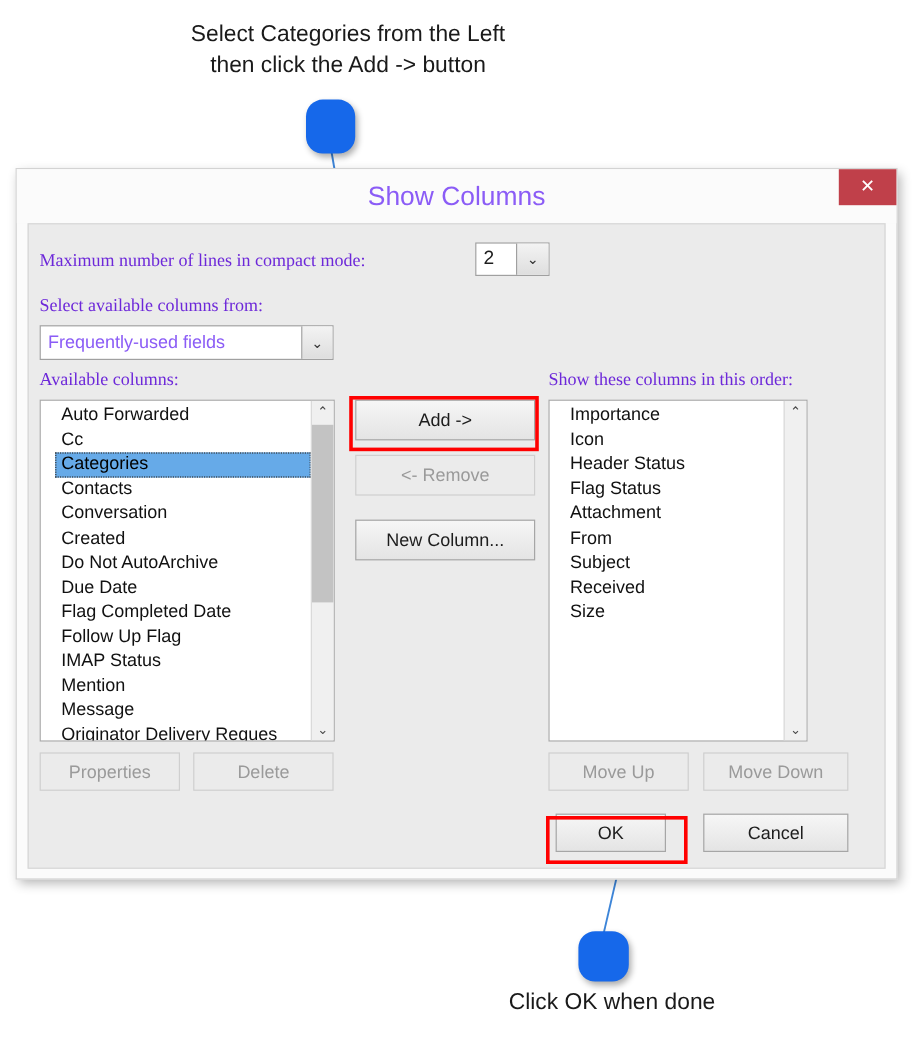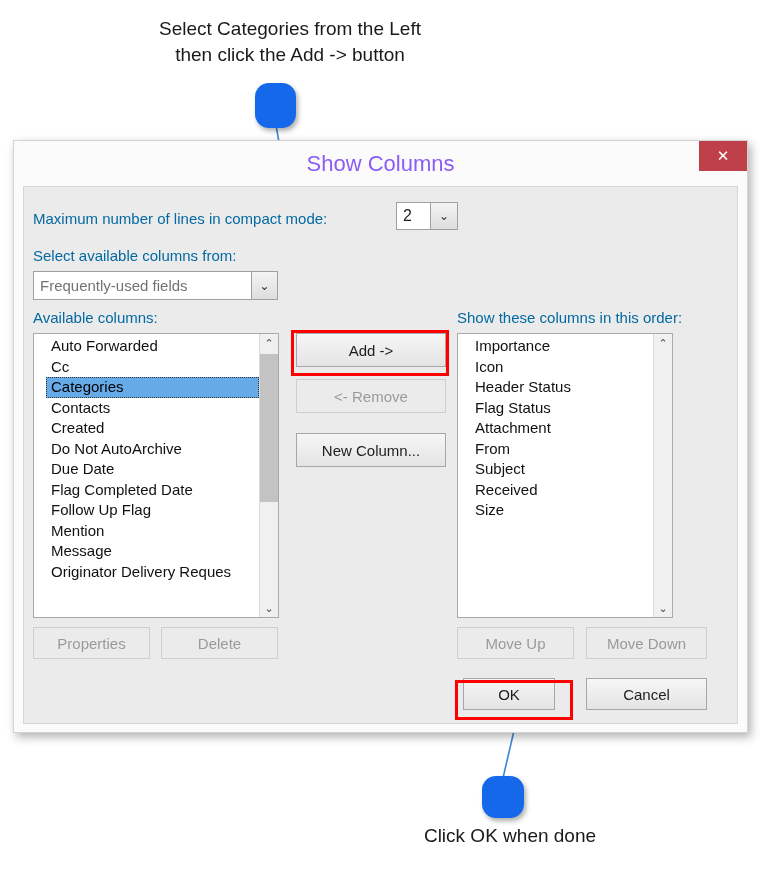--- a/index.html
+++ b/index.html
@@ -92,22 +92,22 @@
     width: 715px;
     height: 538px;
     background: #ebebeb;
     border: 1px solid #d6d6d6;
     box-sizing: border-box;
   }
 
   .lbl {
     position: absolute;
     font-size: 15px;
-    color: #0369a1;
-    font-family: Liberation Sans, sans-serif;
+    color: #6d28d9;
+    font-family: Liberation Serif, serif;
     white-space: nowrap;
   }
 
   
   #maxlines-label { left: 9px; top: 23px; }
   #maxlines-spin {
     position: absolute;
     left: 372px; top: 15px;
     width: 62px; height: 28px;
     background: #ffffff;
@@ -144,21 +144,21 @@
     border: 1px solid #a0a0a0;
     box-sizing: border-box;
     display: flex;
     align-items: center;
     cursor: pointer;
   }
   #combo-value {
     flex: 1;
     padding-left: 6px;
     font-size: 15px;
-    color: #737373;
+    color: #8b5cf6;
     white-space: nowrap;
   }
   #combo-arrow {
     width: 25px; height: 27px;
     background: linear-gradient(#f3f3f3, #dedede);
     border-left: 1px solid #a0a0a0;
     display: flex;
     align-items: center;
     justify-content: center;
     font-size: 12px;
@@ -301,25 +301,27 @@
 
     <div class="lbl" id="avail-cols-label">Available columns:</div>
     <div class="lbl" id="show-cols-label">Show these columns in this order:</div>
 
     <div class="listbox" id="list-available">
       <div class="list-items" id="available-items">
           <div class="list-item">Auto Forwarded</div>
           <div class="list-item">Cc</div>
           <div class="list-item selected">Categories</div>
           <div class="list-item">Contacts</div>
+          <div class="list-item">Conversation</div>
           <div class="list-item">Created</div>
           <div class="list-item">Do Not AutoArchive</div>
           <div class="list-item">Due Date</div>
           <div class="list-item">Flag Completed Date</div>
           <div class="list-item">Follow Up Flag</div>
+          <div class="list-item">IMAP Status</div>
           <div class="list-item">Mention</div>
           <div class="list-item">Message</div>
           <div class="list-item">Originator Delivery Reques</div>
         </div>
       <div class="scrollbar">
         <div class="sb-arrow up">⌃</div>
         <div class="sb-thumb" style="top:20px;height:148px;"></div>
         <div class="sb-arrow down">⌄</div>
       </div>
     </div>

